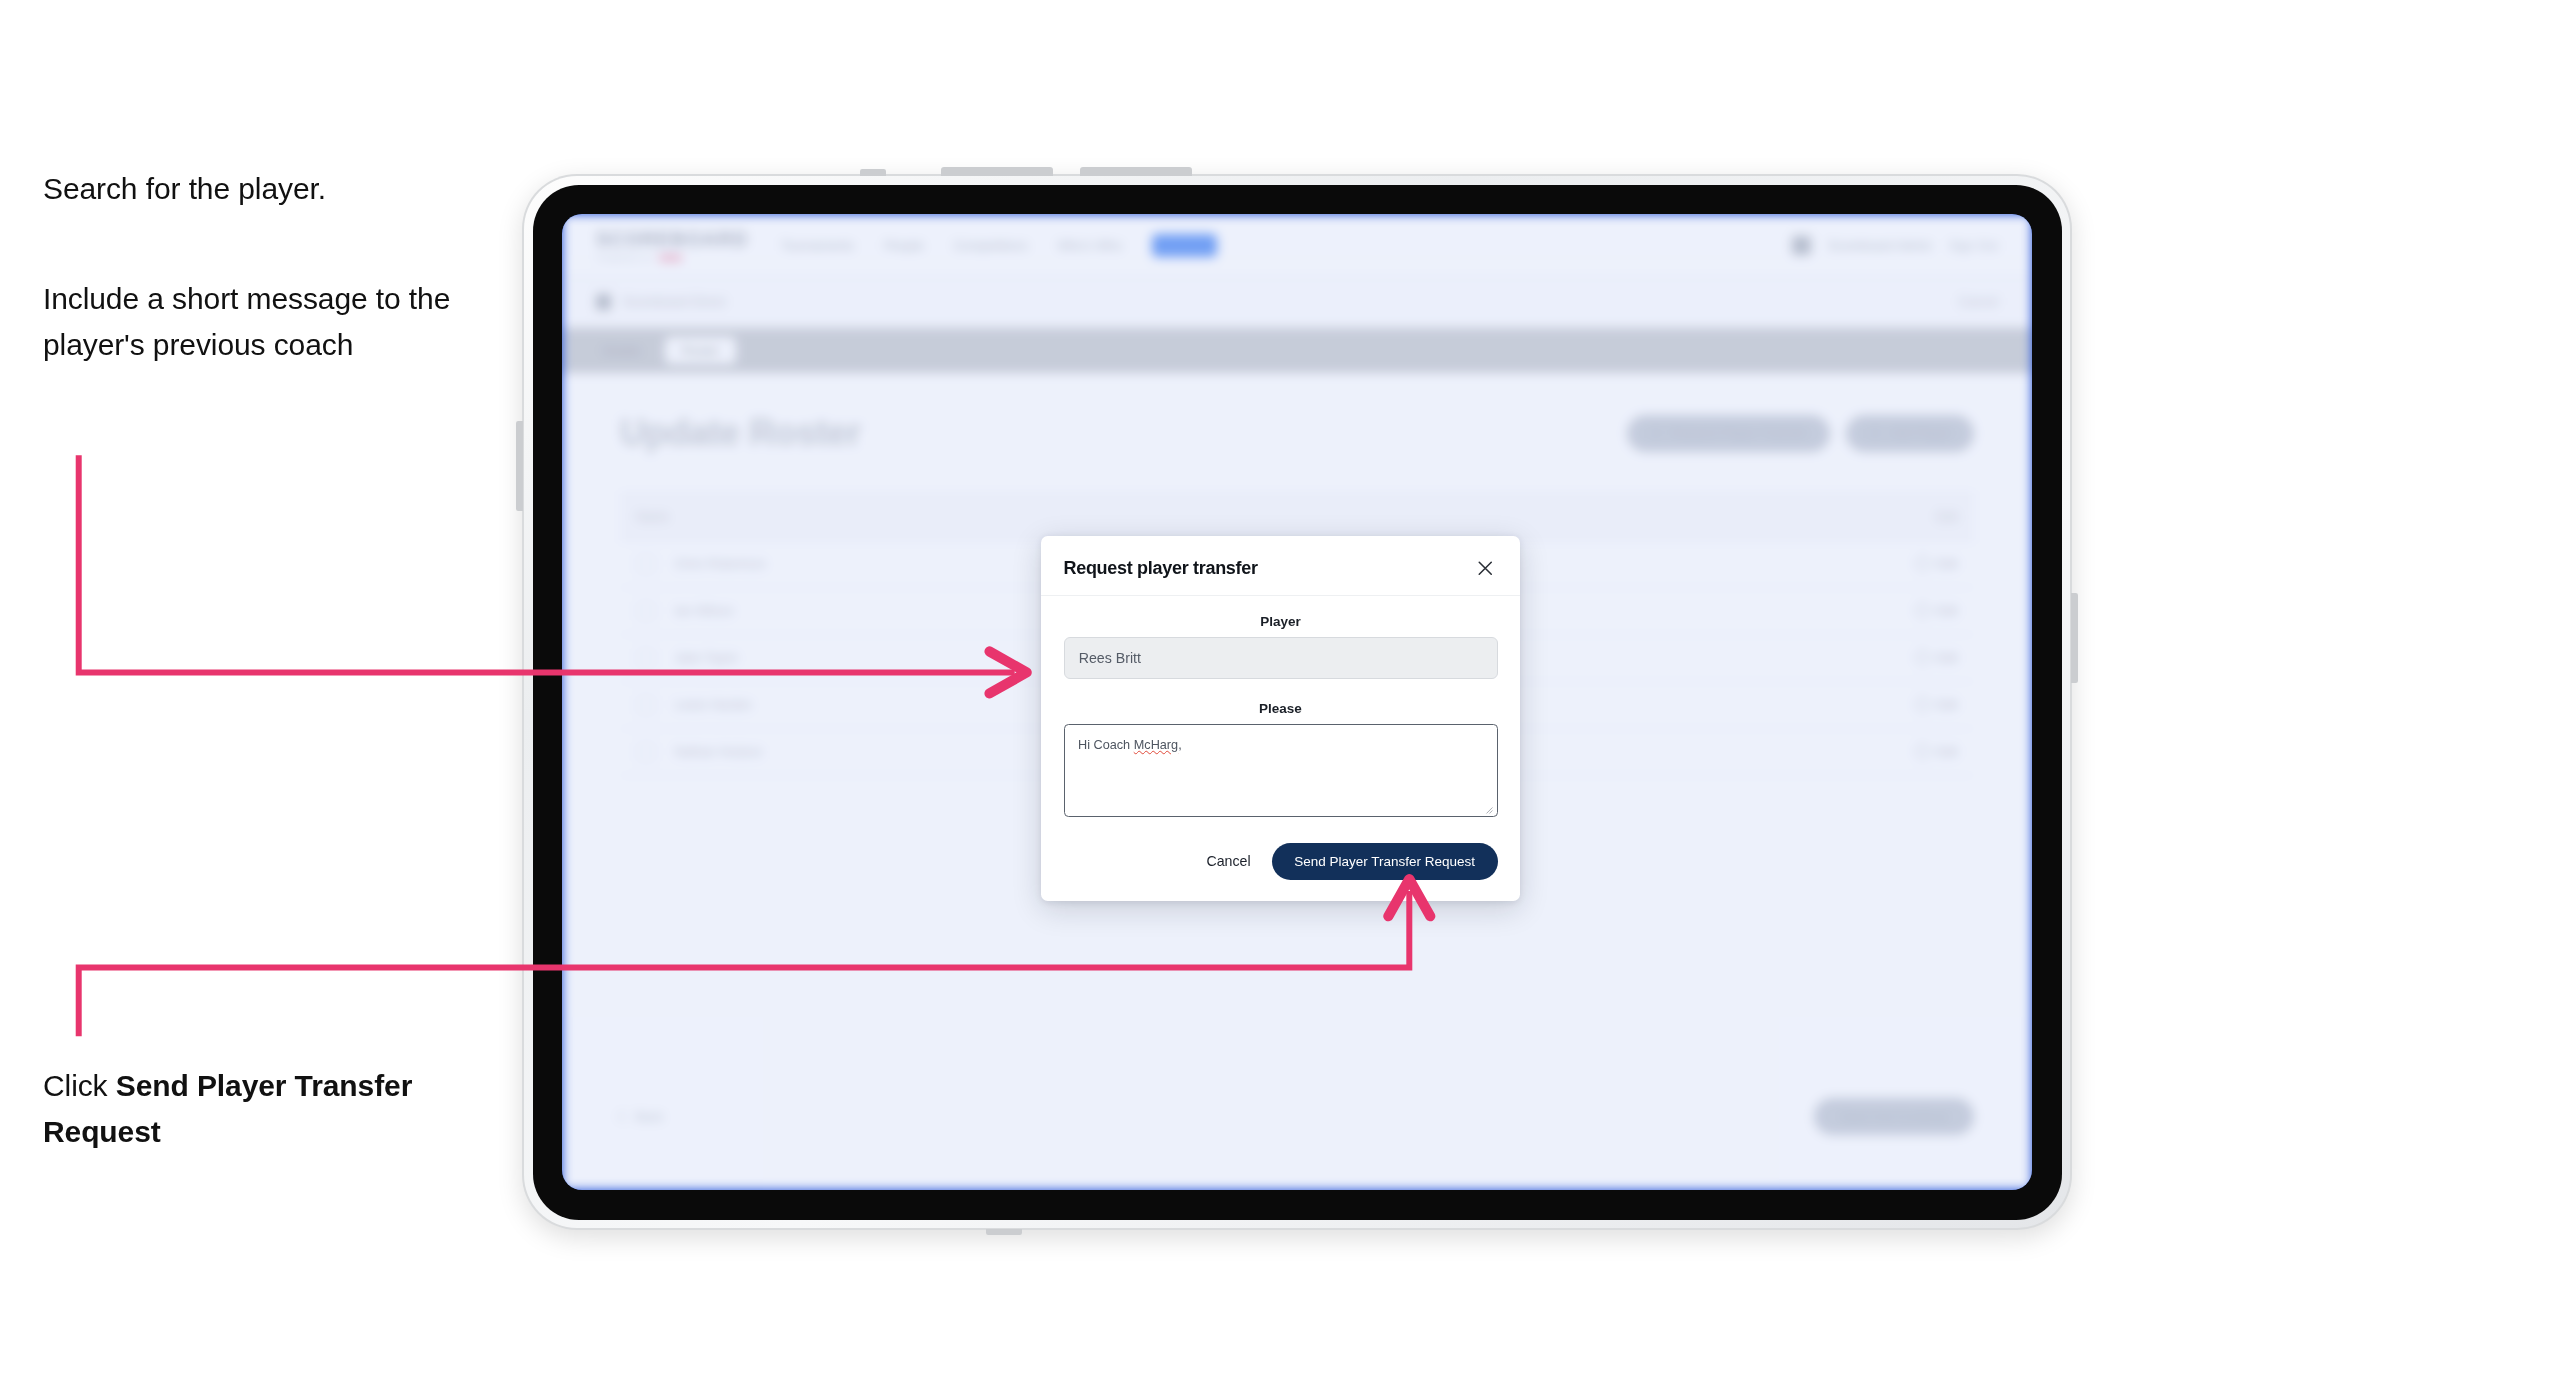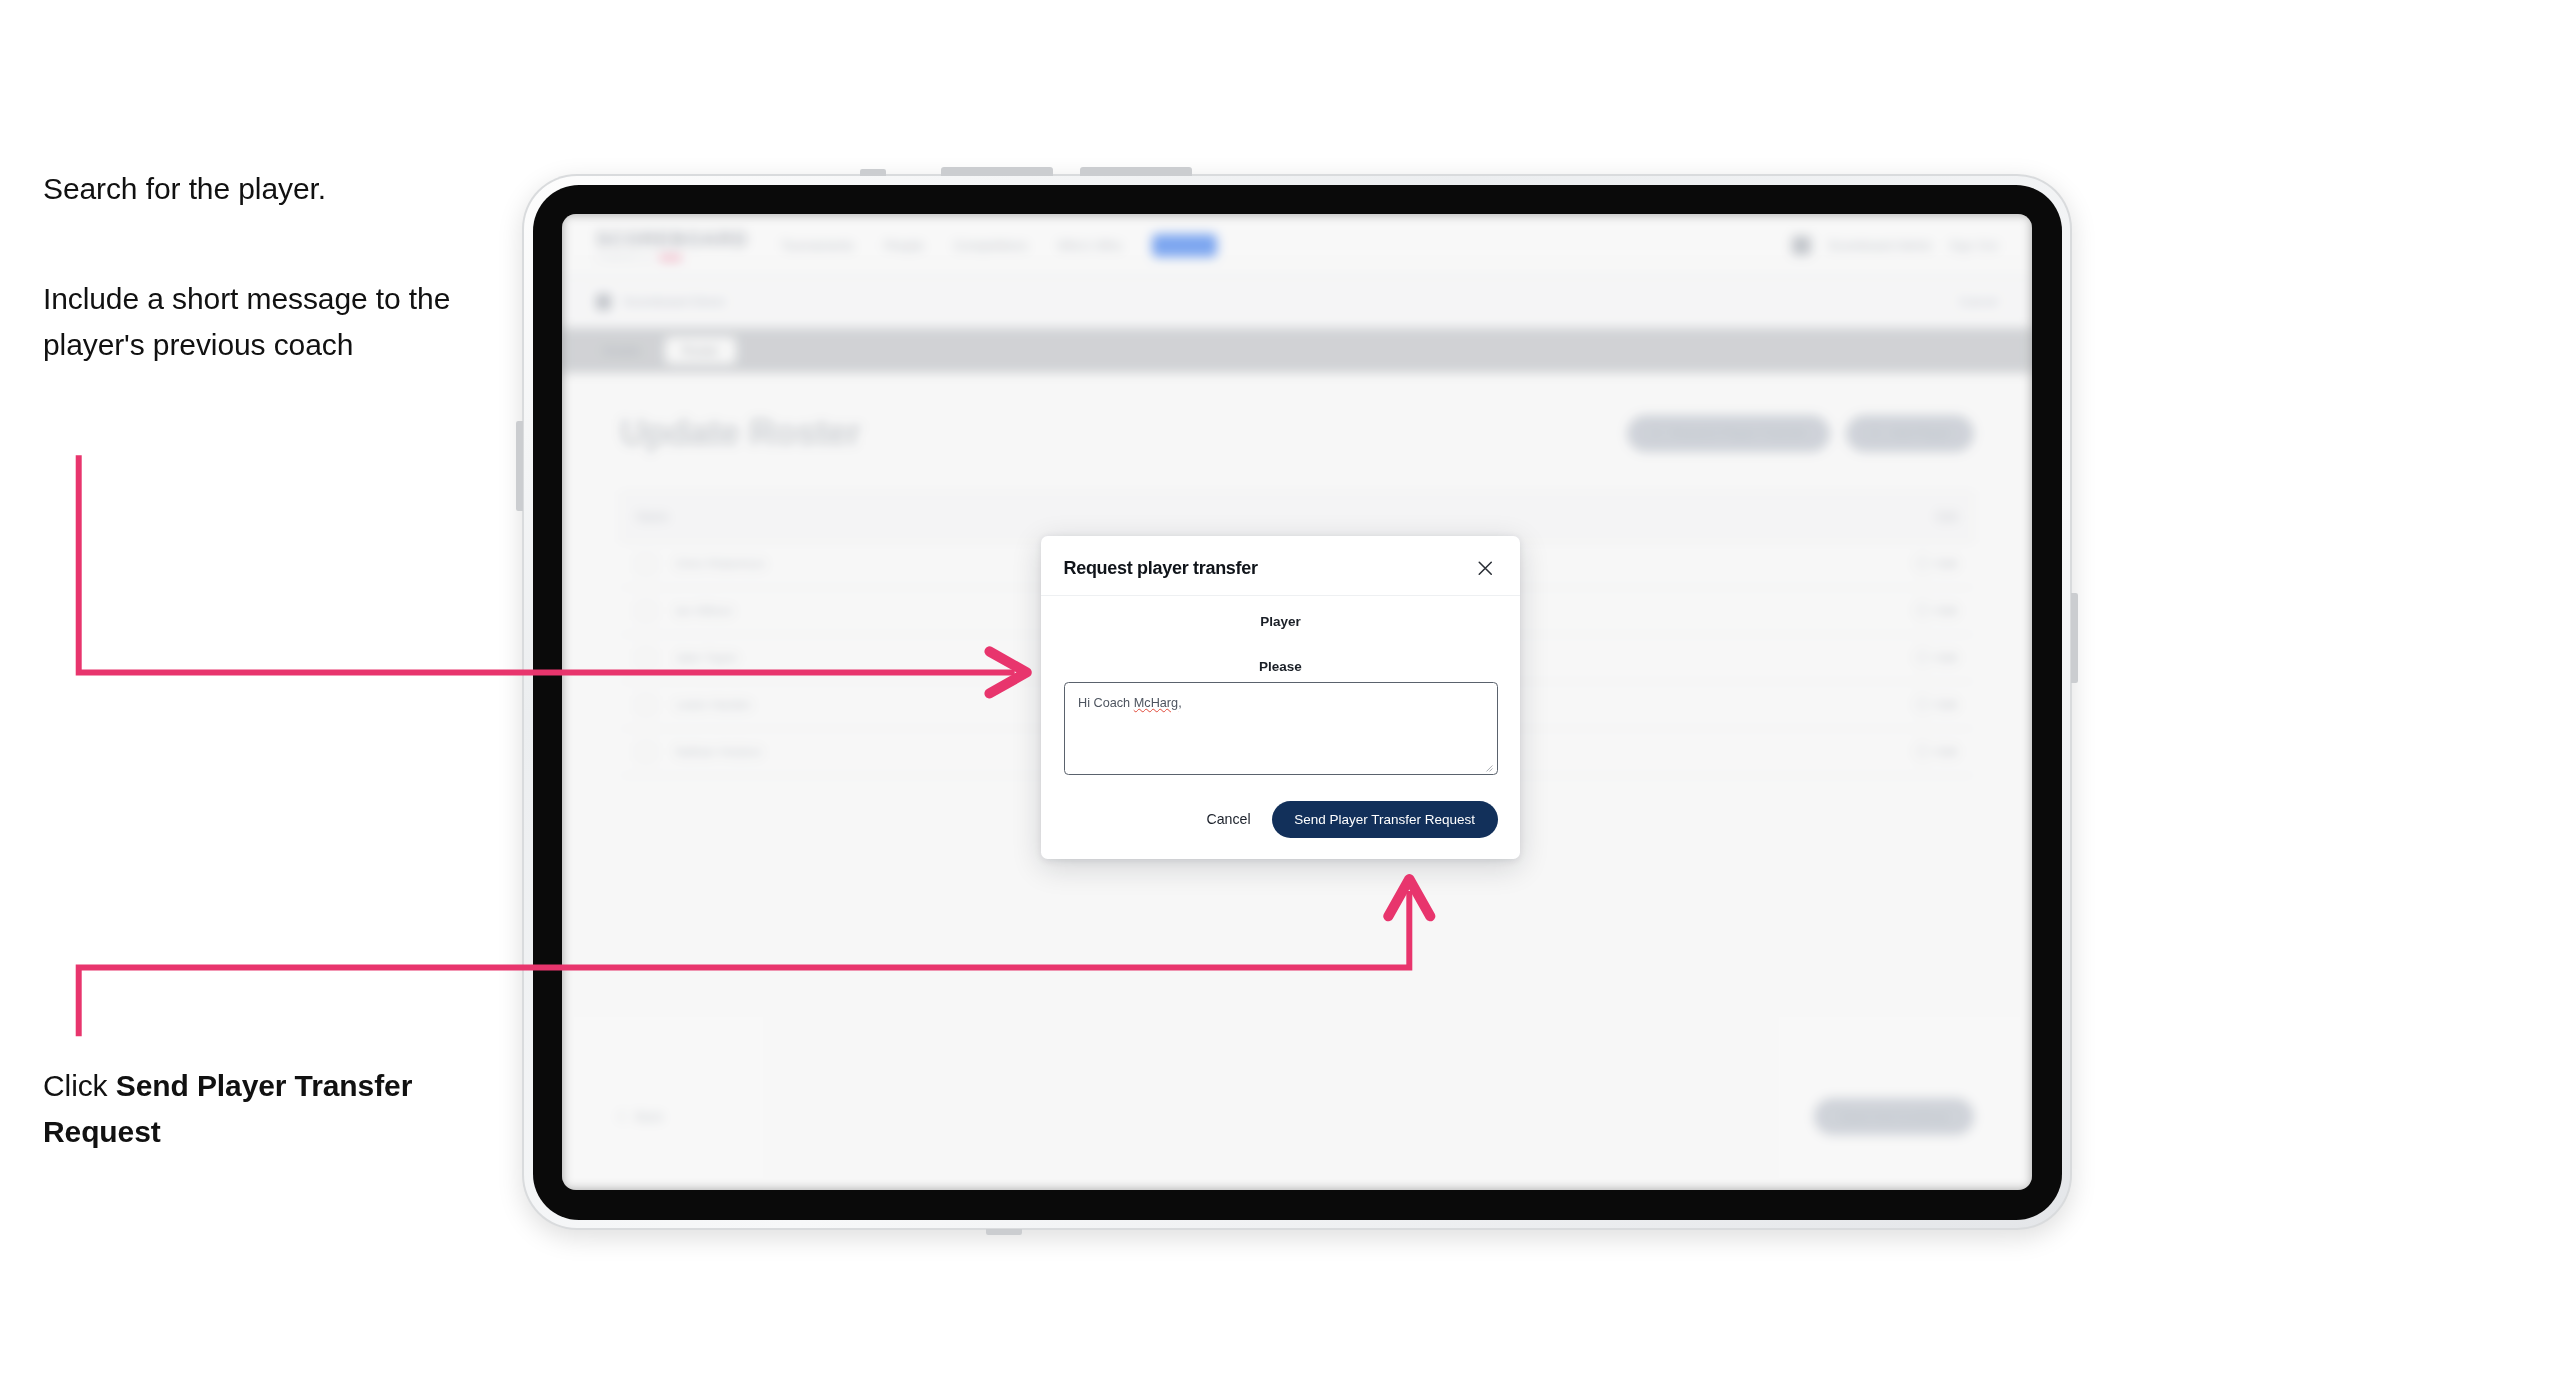--- a/index.html
+++ b/index.html
@@ -94,22 +94,22 @@
     background: #0a0a0a;
     border-radius: 46px;
     z-index: 2;
   }
   .tablet-screen {
     position: absolute;
     left: 40px;
     top: 40px;
     right: 40px;
     bottom: 40px;
-    background: #a3a3a3;
-    border-radius: 14px;
+    background: #1d4ed8;
+    border-radius: 20px;
     overflow: hidden;
     z-index: 3;
   }
   
   .btn-hw {
     position: absolute;
     background: #cbcdd0;
     z-index: 1;
   }
   .btn-top-a { left: 338px; top: -5.2px; width: 25.5px;  height: 6.7px; border-radius: 2.2px 2.2px 0 0; }
@@ -641,20 +641,23 @@
         <div class="modal-close">
           <svg width="16.5" height="16.5" viewBox="0 0 22 22" aria-hidden="true">
             <path d="M3 3 L19 19 M19 3 L3 19" stroke="#2a2f36" stroke-width="2.1" stroke-linecap="round"></path>
           </svg>
         </div>
       </div>
 
       <div class="modal-body">
 
         <div class="field-label">Player</div>
+        <div class="player-input">
+          <span>Rees Britt</span>
+        </div>
 
         <div class="field-gap"></div>
 
         <div class="field-label">Please</div>
         <div class="message-box">
           <div><span>Hi Coach </span><span class="msg-line-spell">McHarg</span><span>,</span></div>
           <div class="msg-blank"></div>
           <svg class="resize-grip" viewBox="0 0 11 11">
             <path d="M10 2 L2 10 M10 6 L6 10" stroke="#8b9099" stroke-width="1" fill="none"></path>
           </svg>

